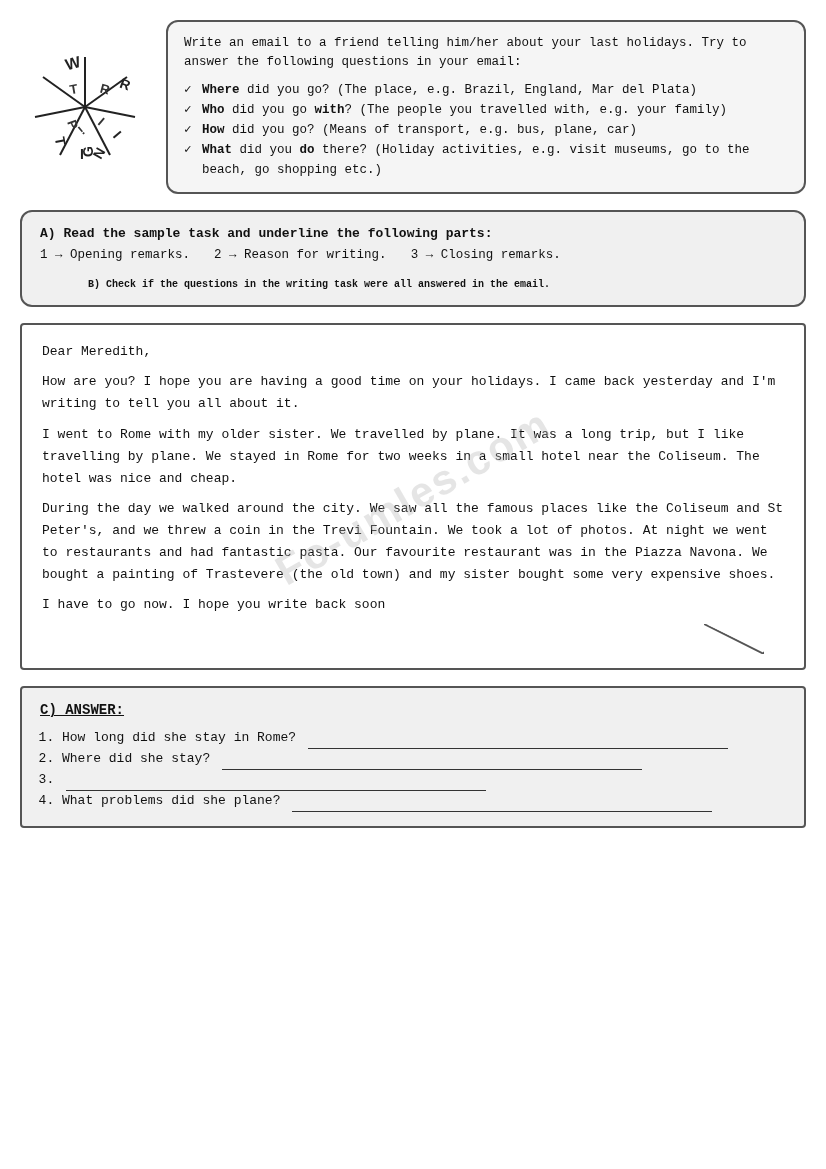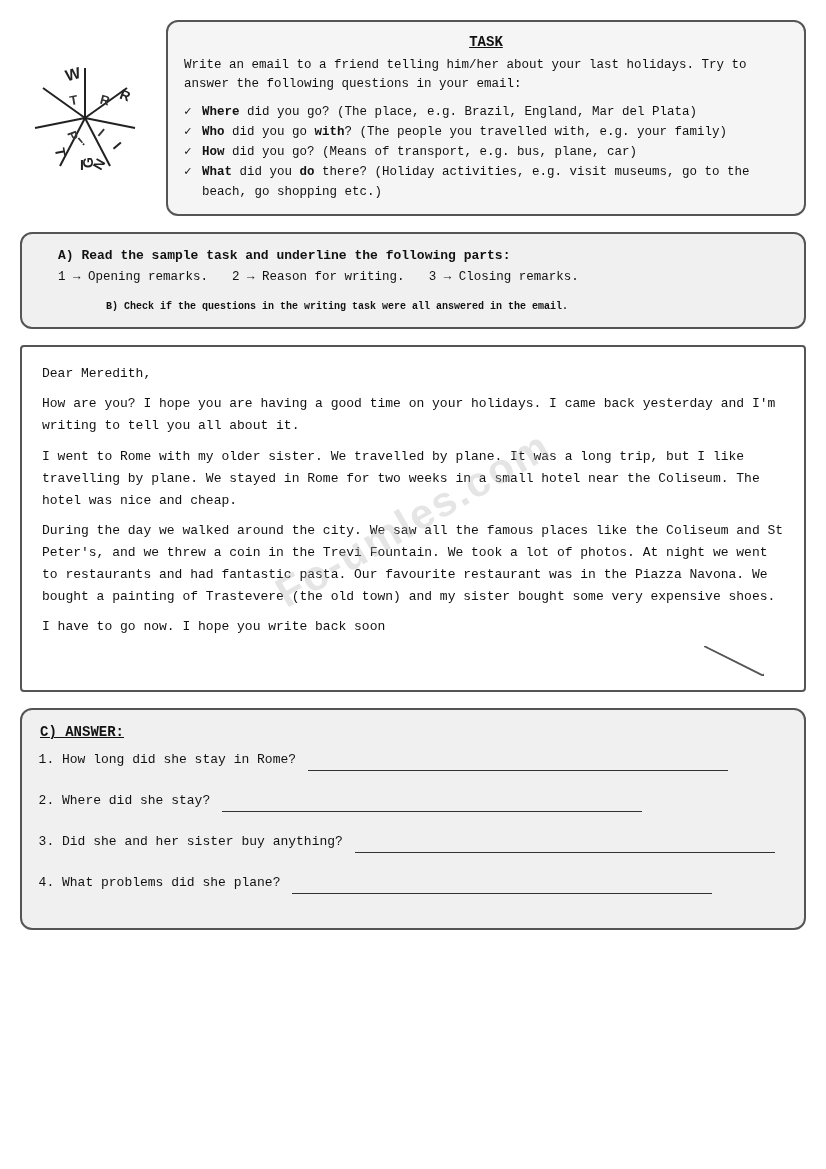--- a/index.html
+++ b/index.html
@@ -67,21 +67,21 @@
       content: '✓';
       position: absolute;
       left: 0;
       font-weight: bold;
     }
 
     
     .instructions-box {
       border: 2px solid #555;
       border-radius: 12px;
-      padding: 12px 36px;
+      padding: 12px 18px;
       background: #f0f0f0;
       margin-bottom: 16px;
     }
     .instructions-box .part-a {
       font-size: 13px;
       margin-bottom: 4px;
       line-height: 1.6;
     }
     .instructions-box .part-b {
       font-size: 10px;
@@ -126,37 +126,37 @@
       font-weight: bold;
       white-space: nowrap;
       pointer-events: none;
       user-select: none;
       letter-spacing: 2px;
     }
 
     
     .answer-box {
       border: 2px solid #555;
-      border-radius: 12px;
+      border-radius: 4px;
       padding: 14px 18px;
       background: #f0f0f0;
     }
     .answer-title {
       font-weight: bold;
       font-size: 14px;
       margin-bottom: 10px;
       text-decoration: underline;
     }
     .answer-list {
       list-style: decimal;
       padding-left: 22px;
     }
     .answer-list li {
       font-size: 13px;
-      margin-bottom: 20px;
+      margin-bottom: 0;
       line-height: 1.6;
     }
     .answer-line {
       display: inline-block;
       border-bottom: 1px solid #333;
       width: 420px;
       margin-left: 4px;
       vertical-align: bottom;
     }
   </style>
@@ -191,21 +191,20 @@
 
         <text x="48" y="45" font-family="Arial Black, sans-serif" font-size="13" font-weight="900" fill="#333" transform="rotate(-10,60,60)">T</text>
         <text x="70" y="42" font-family="Arial Black, sans-serif" font-size="13" font-weight="900" fill="#333" transform="rotate(15,60,60)">R</text>
         <text x="80" y="65" font-family="Arial Black, sans-serif" font-size="13" font-weight="900" fill="#333" transform="rotate(40,60,60)">I</text>
         <text x="68" y="82" font-family="Arial Black, sans-serif" font-size="13" font-weight="900" fill="#333" transform="rotate(70,60,60)">P</text>
         <text x="40" y="80" font-family="Arial Black, sans-serif" font-size="13" font-weight="900" fill="#333" transform="rotate(-40,60,60)">!</text>
       </svg>
     </div>
 
     <div class="task-box">
-      <div class="task-title">TASK</div>
       <div class="task-intro">Write an email to a friend telling him/her about your last holidays. Try to answer the following questions in your email:</div>
       <ul class="task-list">
         <li><strong>Where</strong> did you go? (The place, e.g. Brazil, England, Mar del Plata)</li>
         <li><strong>Who</strong> did you go <strong>with</strong>? (The people you travelled with, e.g. your family)</li>
         <li><strong>How</strong> did you go? (Means of transport, e.g. bus, plane, car)</li>
         <li><strong>What</strong> did you <strong>do</strong> there? (Holiday activities, e.g. visit museums, go to the beach, go shopping etc.)</li>
       </ul>
     </div>
   </div>
 
@@ -251,21 +250,20 @@
     <ol class="answer-list">
       <li>
         <span>How long did she stay in Rome?</span>
         <span class="answer-line"></span>
       </li>
       <li>
         <span>Where did she stay?</span>
         <span class="answer-line"></span>
       </li>
       <li>
-        <span>Did she and her sister buy anything?</span>
         <span class="answer-line"></span>
       </li>
       <li>
         <span>What problems did she plane?</span>
         <span class="answer-line"></span>
       </li>
     </ol>
   </div>
 
 </div>

